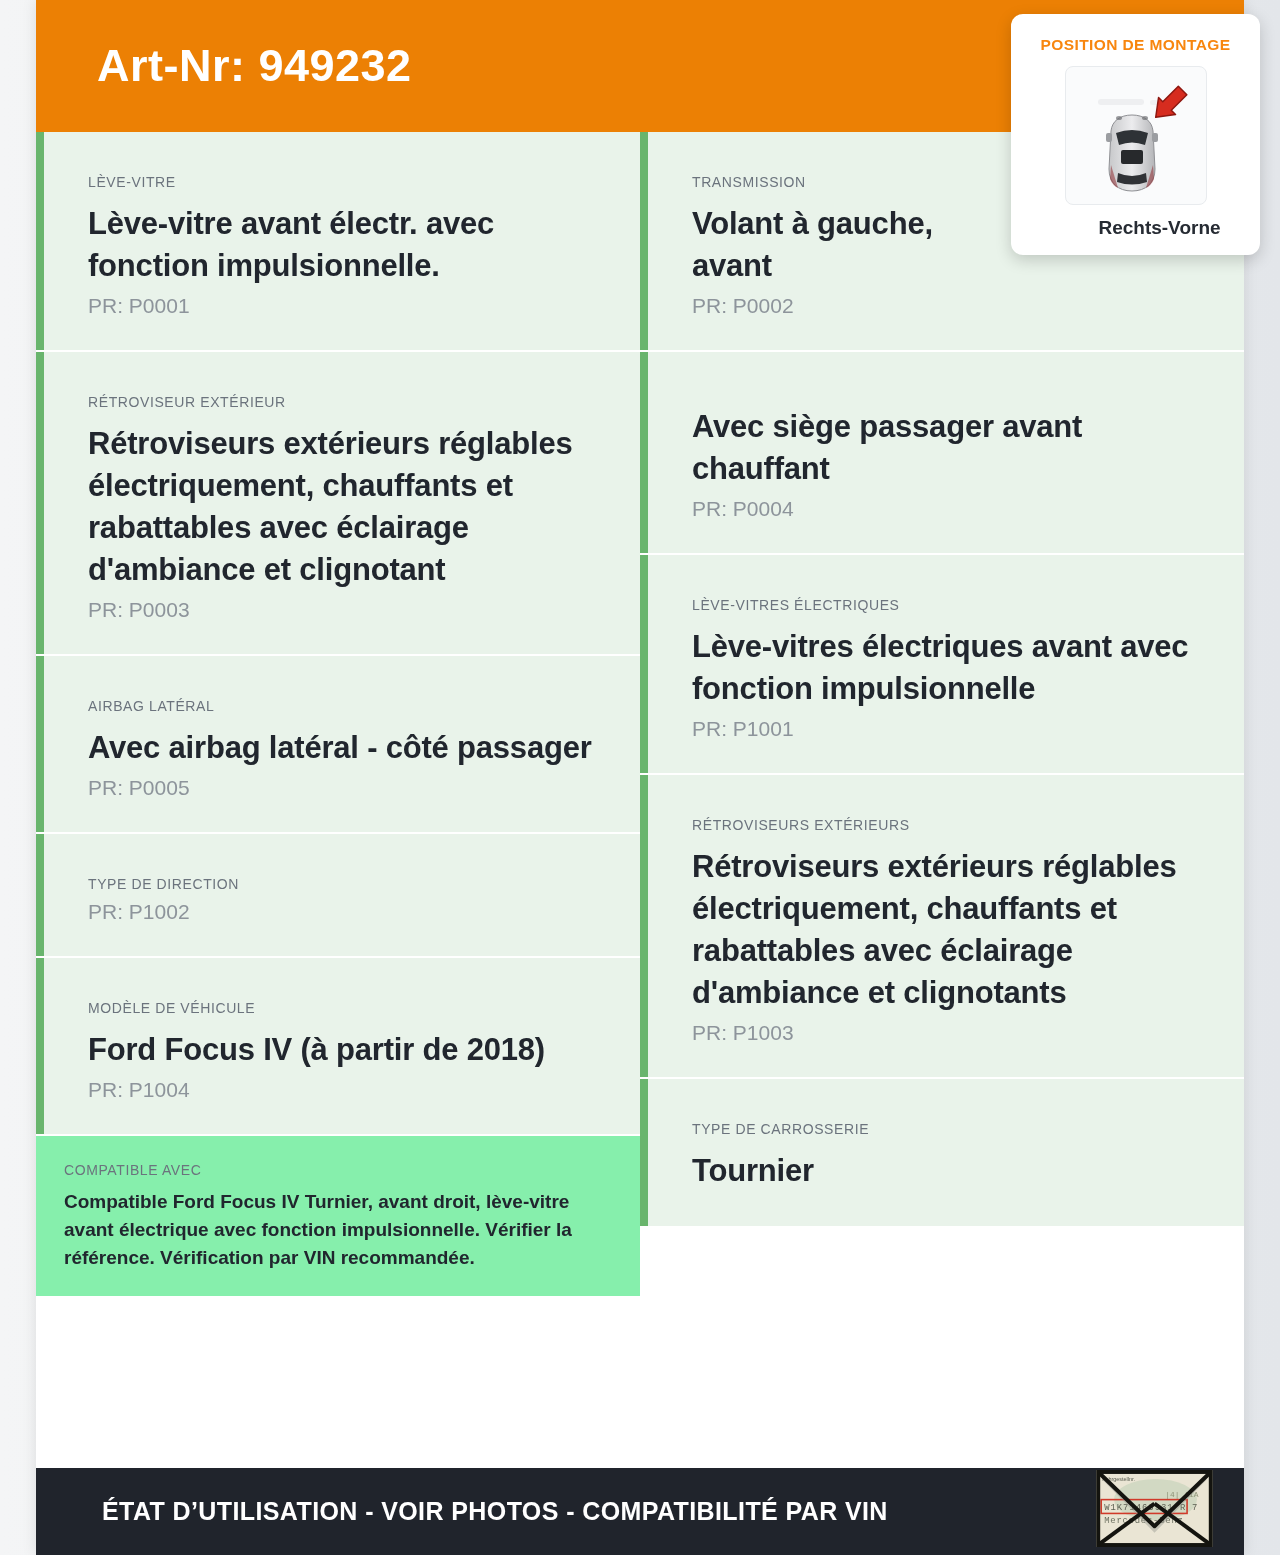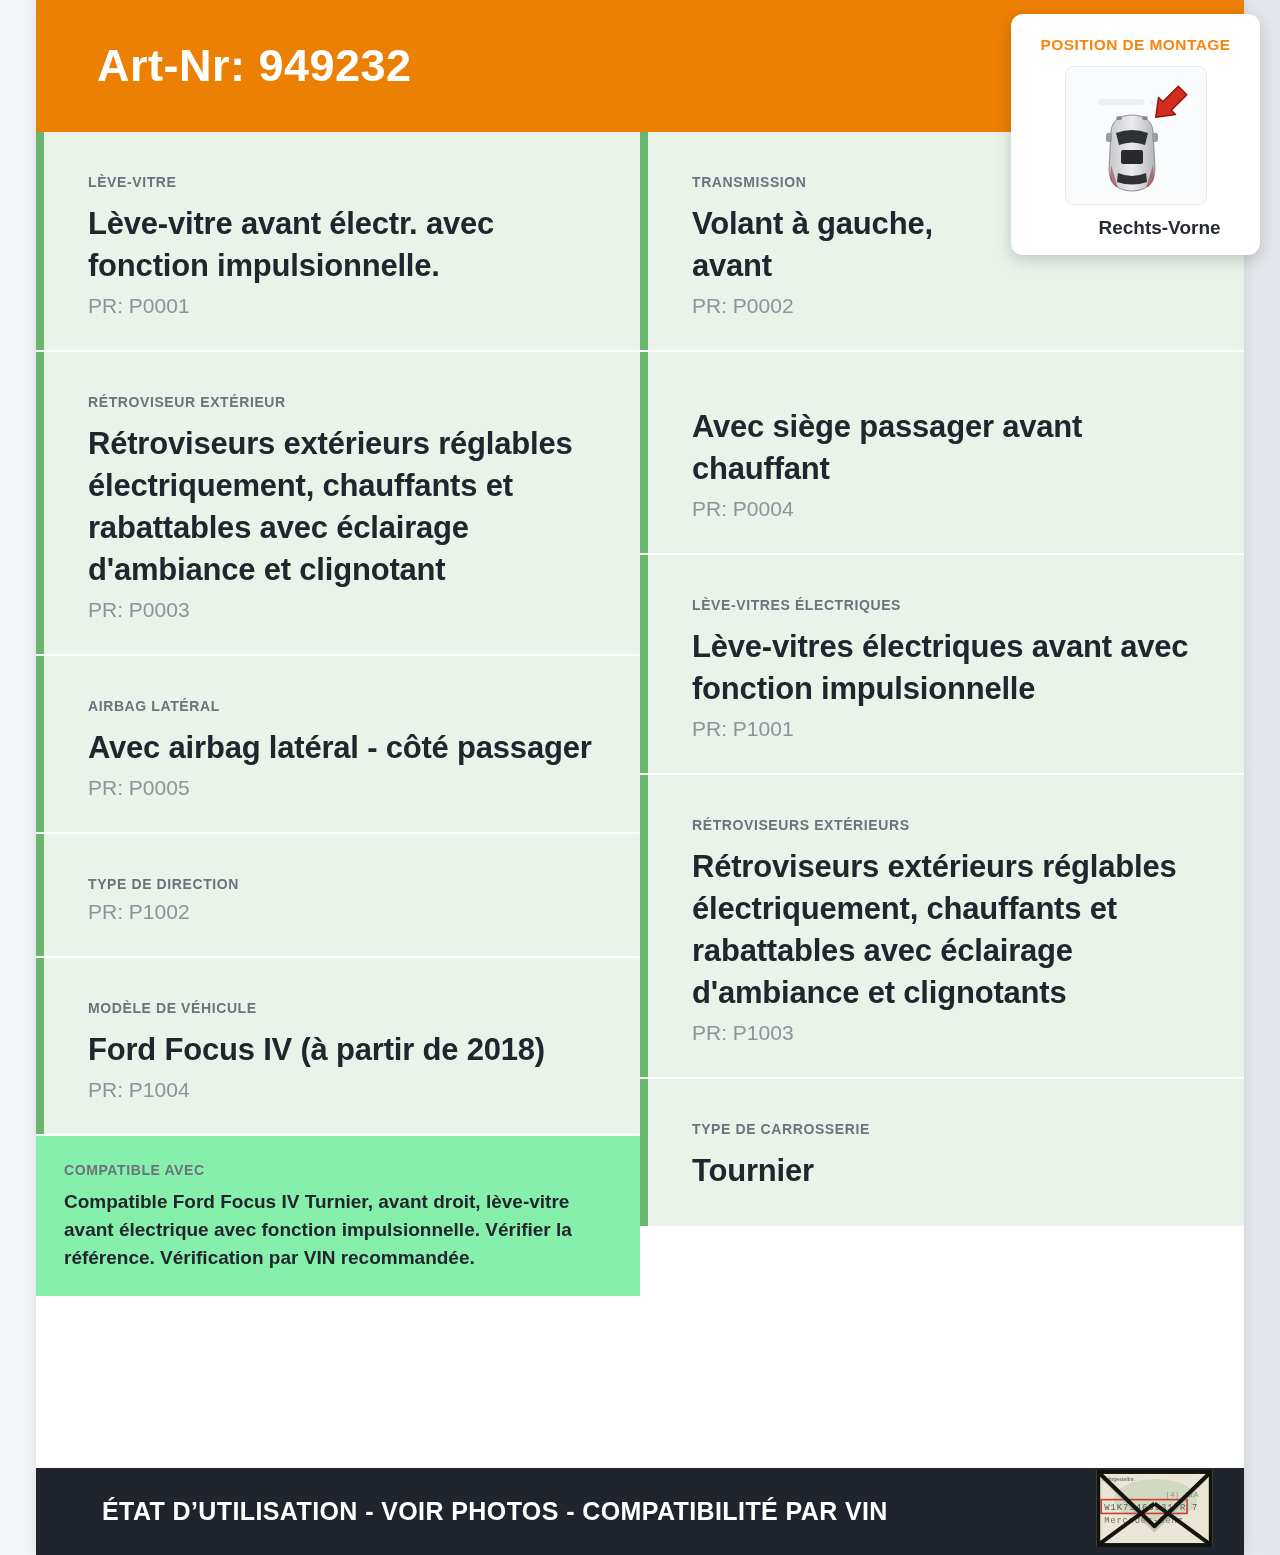--- a/index.html
+++ b/index.html
@@ -33,21 +33,21 @@
   .grid{display:flex;flex:0 0 auto;background:#fff;}
   .col{width:604px;display:flex;flex-direction:column;box-sizing:border-box;}
   .card{
     background:#e9f3ea;
     border-left:8px solid #69b56d;
     padding:42px 44px 34px 44px;
     margin-bottom:2px;
     box-sizing:border-box;
   }
   .card-label,.compat-label{
-    font-size:14px;line-height:17px;font-weight:700;
+    font-size:14px;line-height:17px;font-weight:400;
     color:#6b737d;letter-spacing:.6px;
   }
   .card-title{
     margin:12px 0 0 0;
     font-size:31px;line-height:42px;font-weight:700;
     color:#21262e;letter-spacing:-.2px;
     white-space:pre-line;
   }
   .card-pr{
     margin-top:9px;

